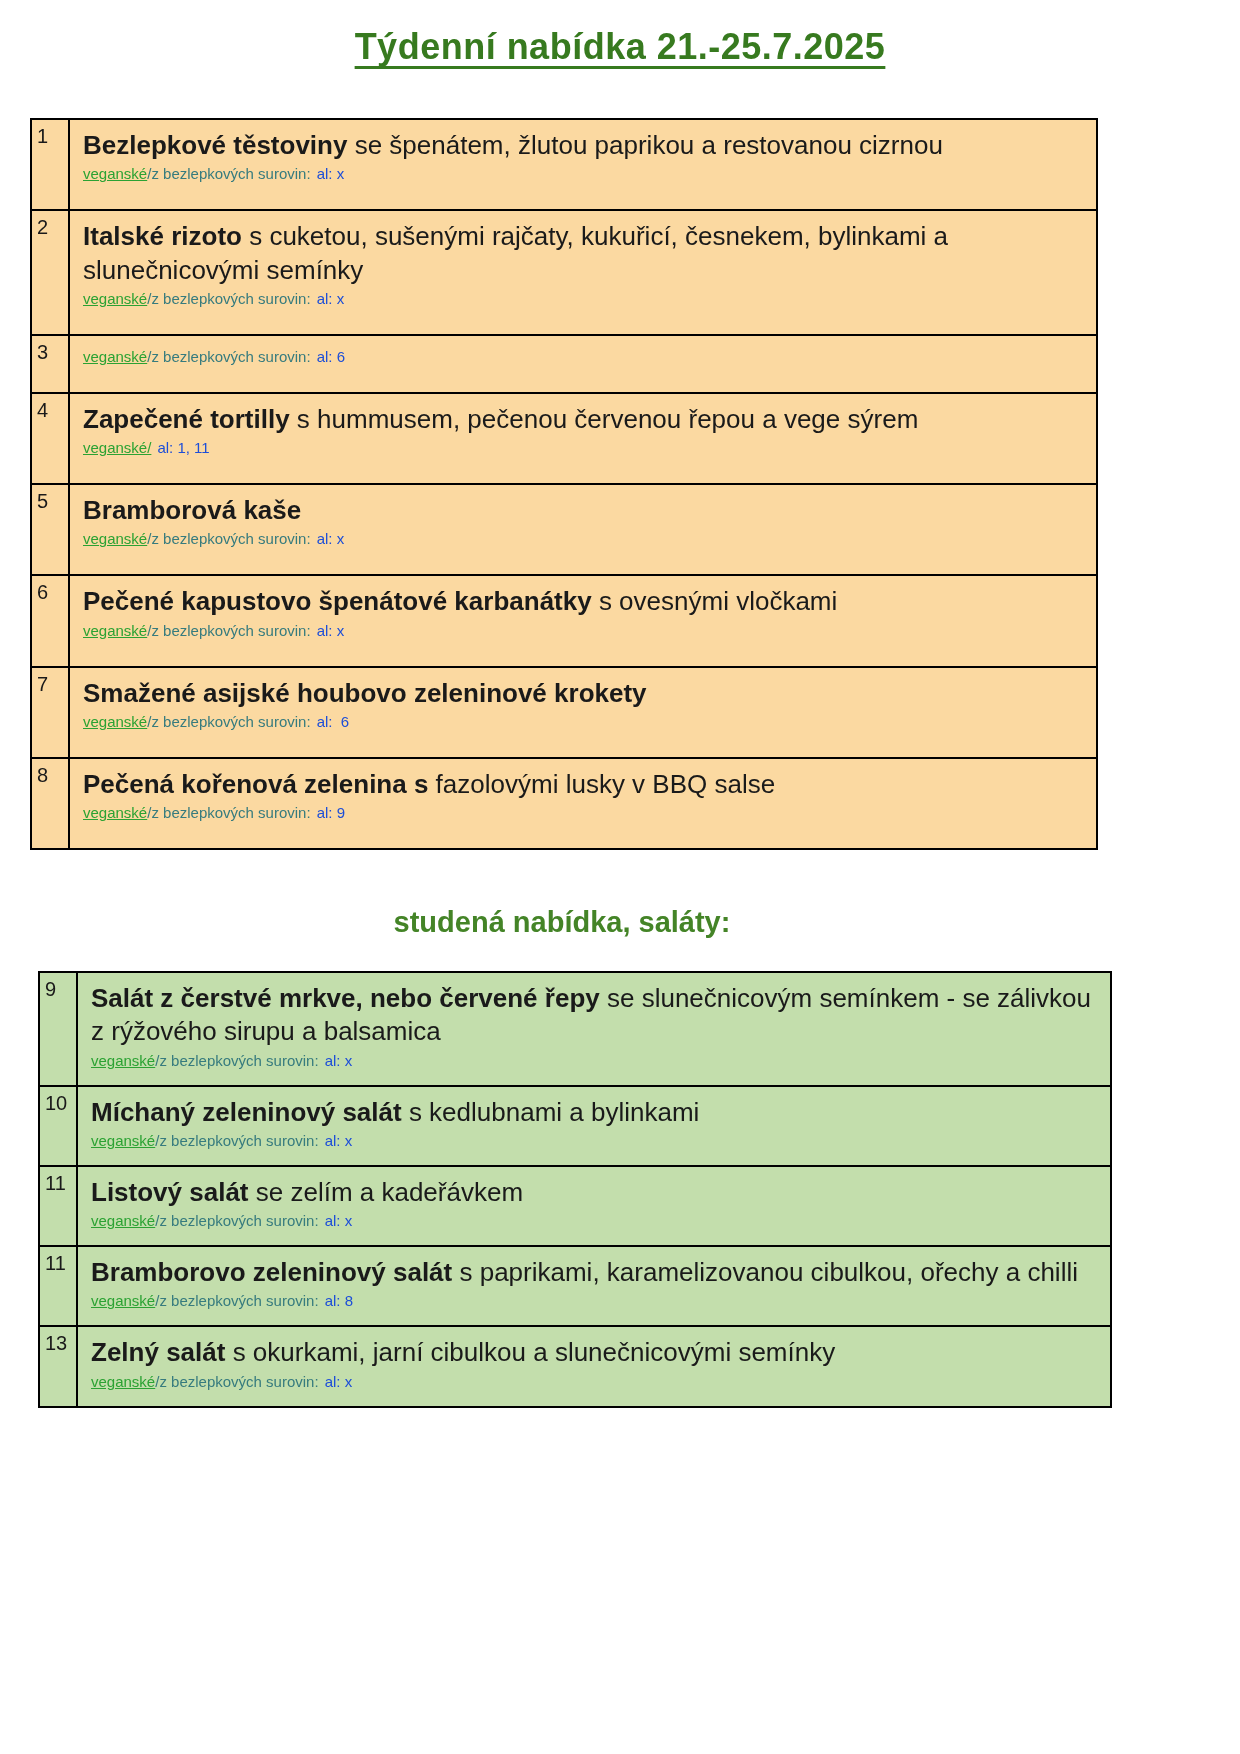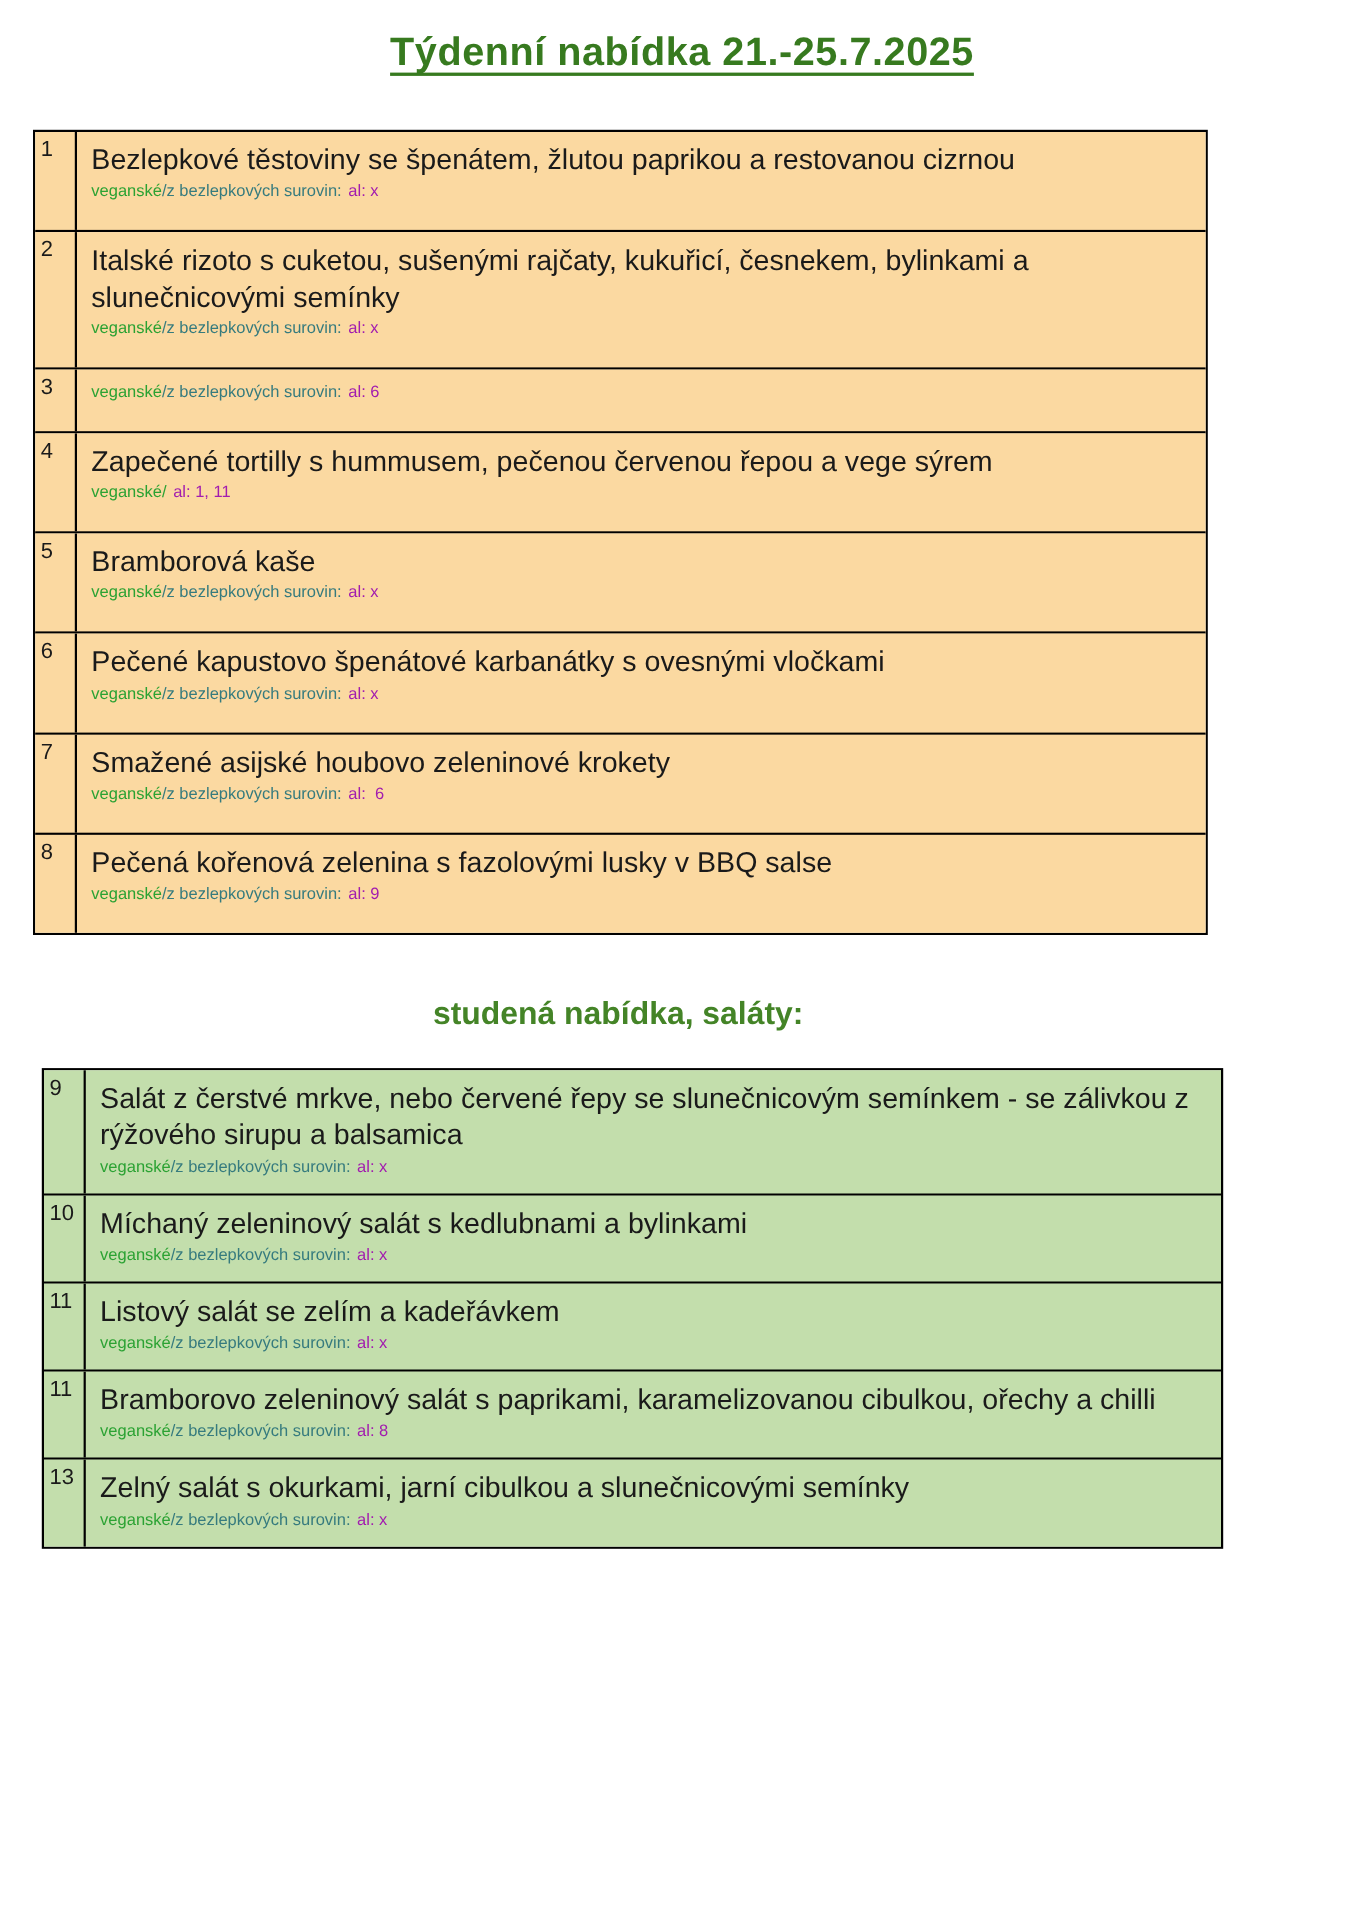--- a/index.html
+++ b/index.html
@@ -54,31 +54,31 @@
   }
   .content-cell {
     flex: 1;
     padding: 9px 10px 26px 13px;
   }
   .menu.cold .content-cell { padding-bottom: 15px; }
   .dish-line {
     font-size: 26px;
     line-height: 1.28;
   }
-  .dish-name { font-weight: normal; }
+  .dish-name { font-weight: bold; }
   .dish-desc { font-weight: normal; }
   .allergen-line {
     margin-top: 3px;
     font-size: 15px;
     line-height: 1.2;
   }
-  .veg { color: var(--vegan-green, #2ba233); }
+  .veg { color: var(--vegan-green, #2ba233); text-decoration: underline; }
   .gf  { color: var(--glutenfree-teal, #367b7e); }
   .al  {
-    color: #a21caf;
+    color: #1d4ed8;
     margin-left: 6px;
     white-space: pre-wrap;
     margin-top: 17px;
   }
   .section-heading {
     margin: 56px 0 0 30px;
     width: 1064px;
     text-align: center;
     font-size: 29px;
     font-weight: bold;

